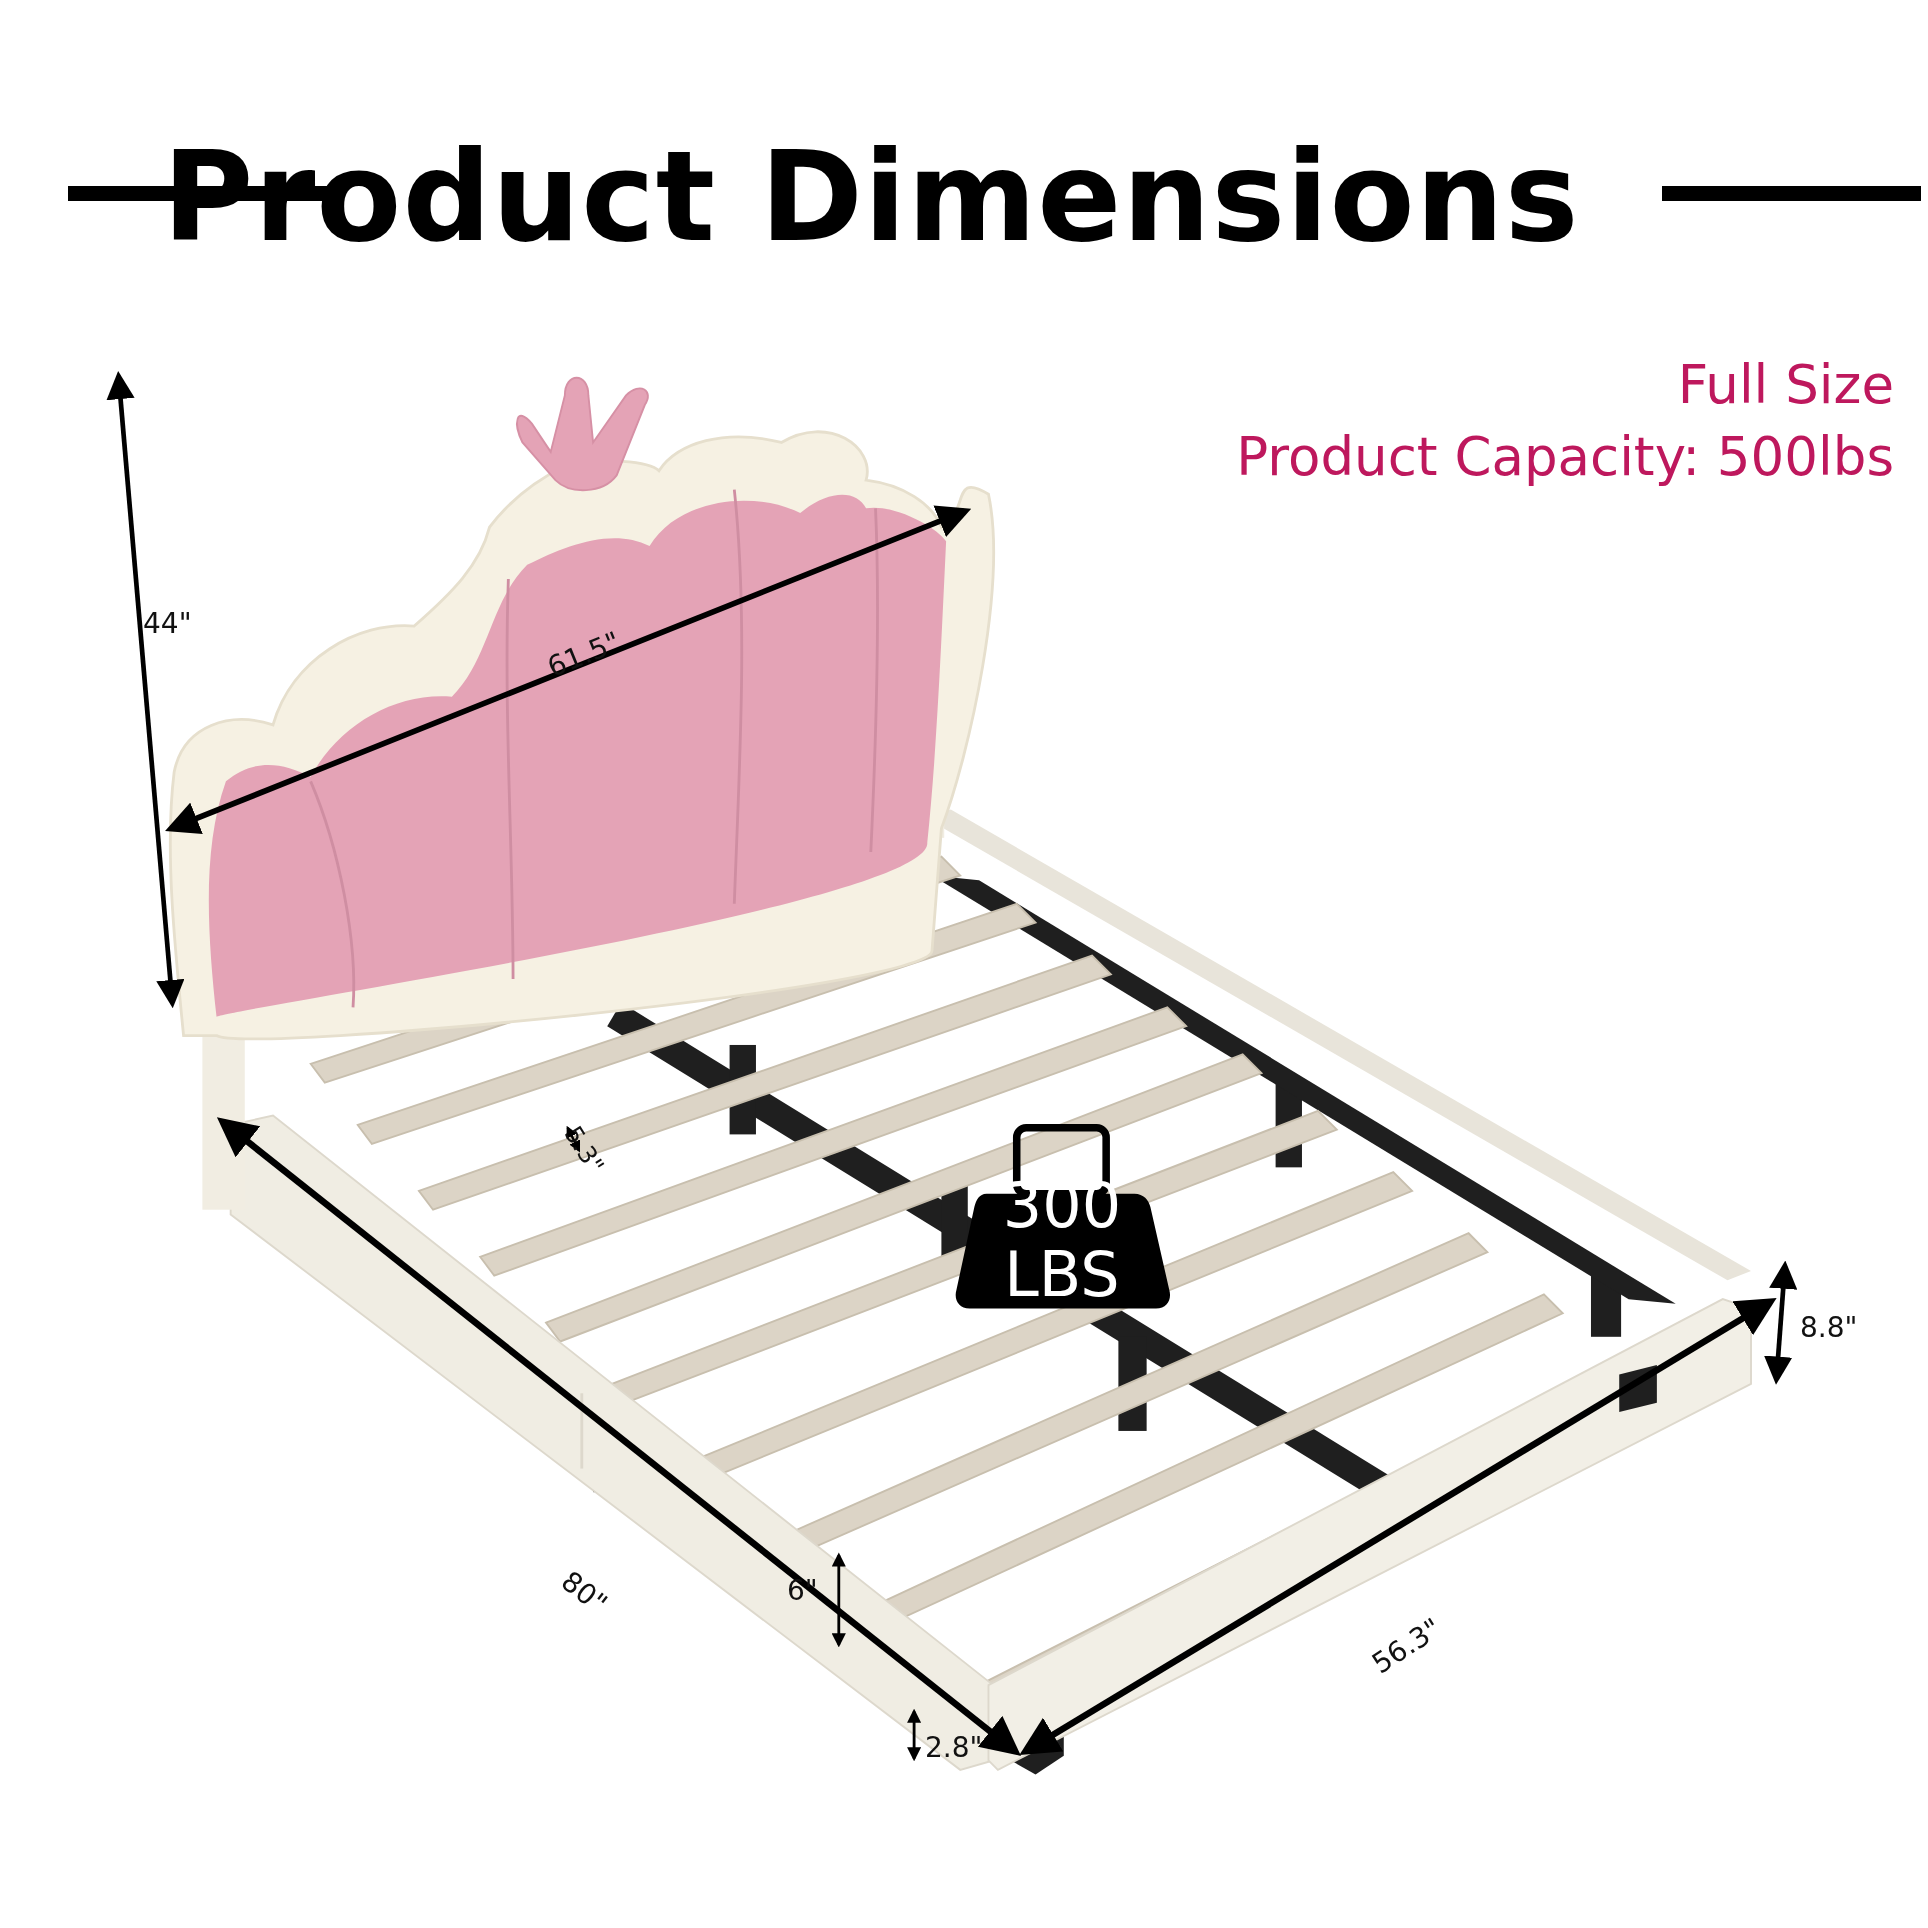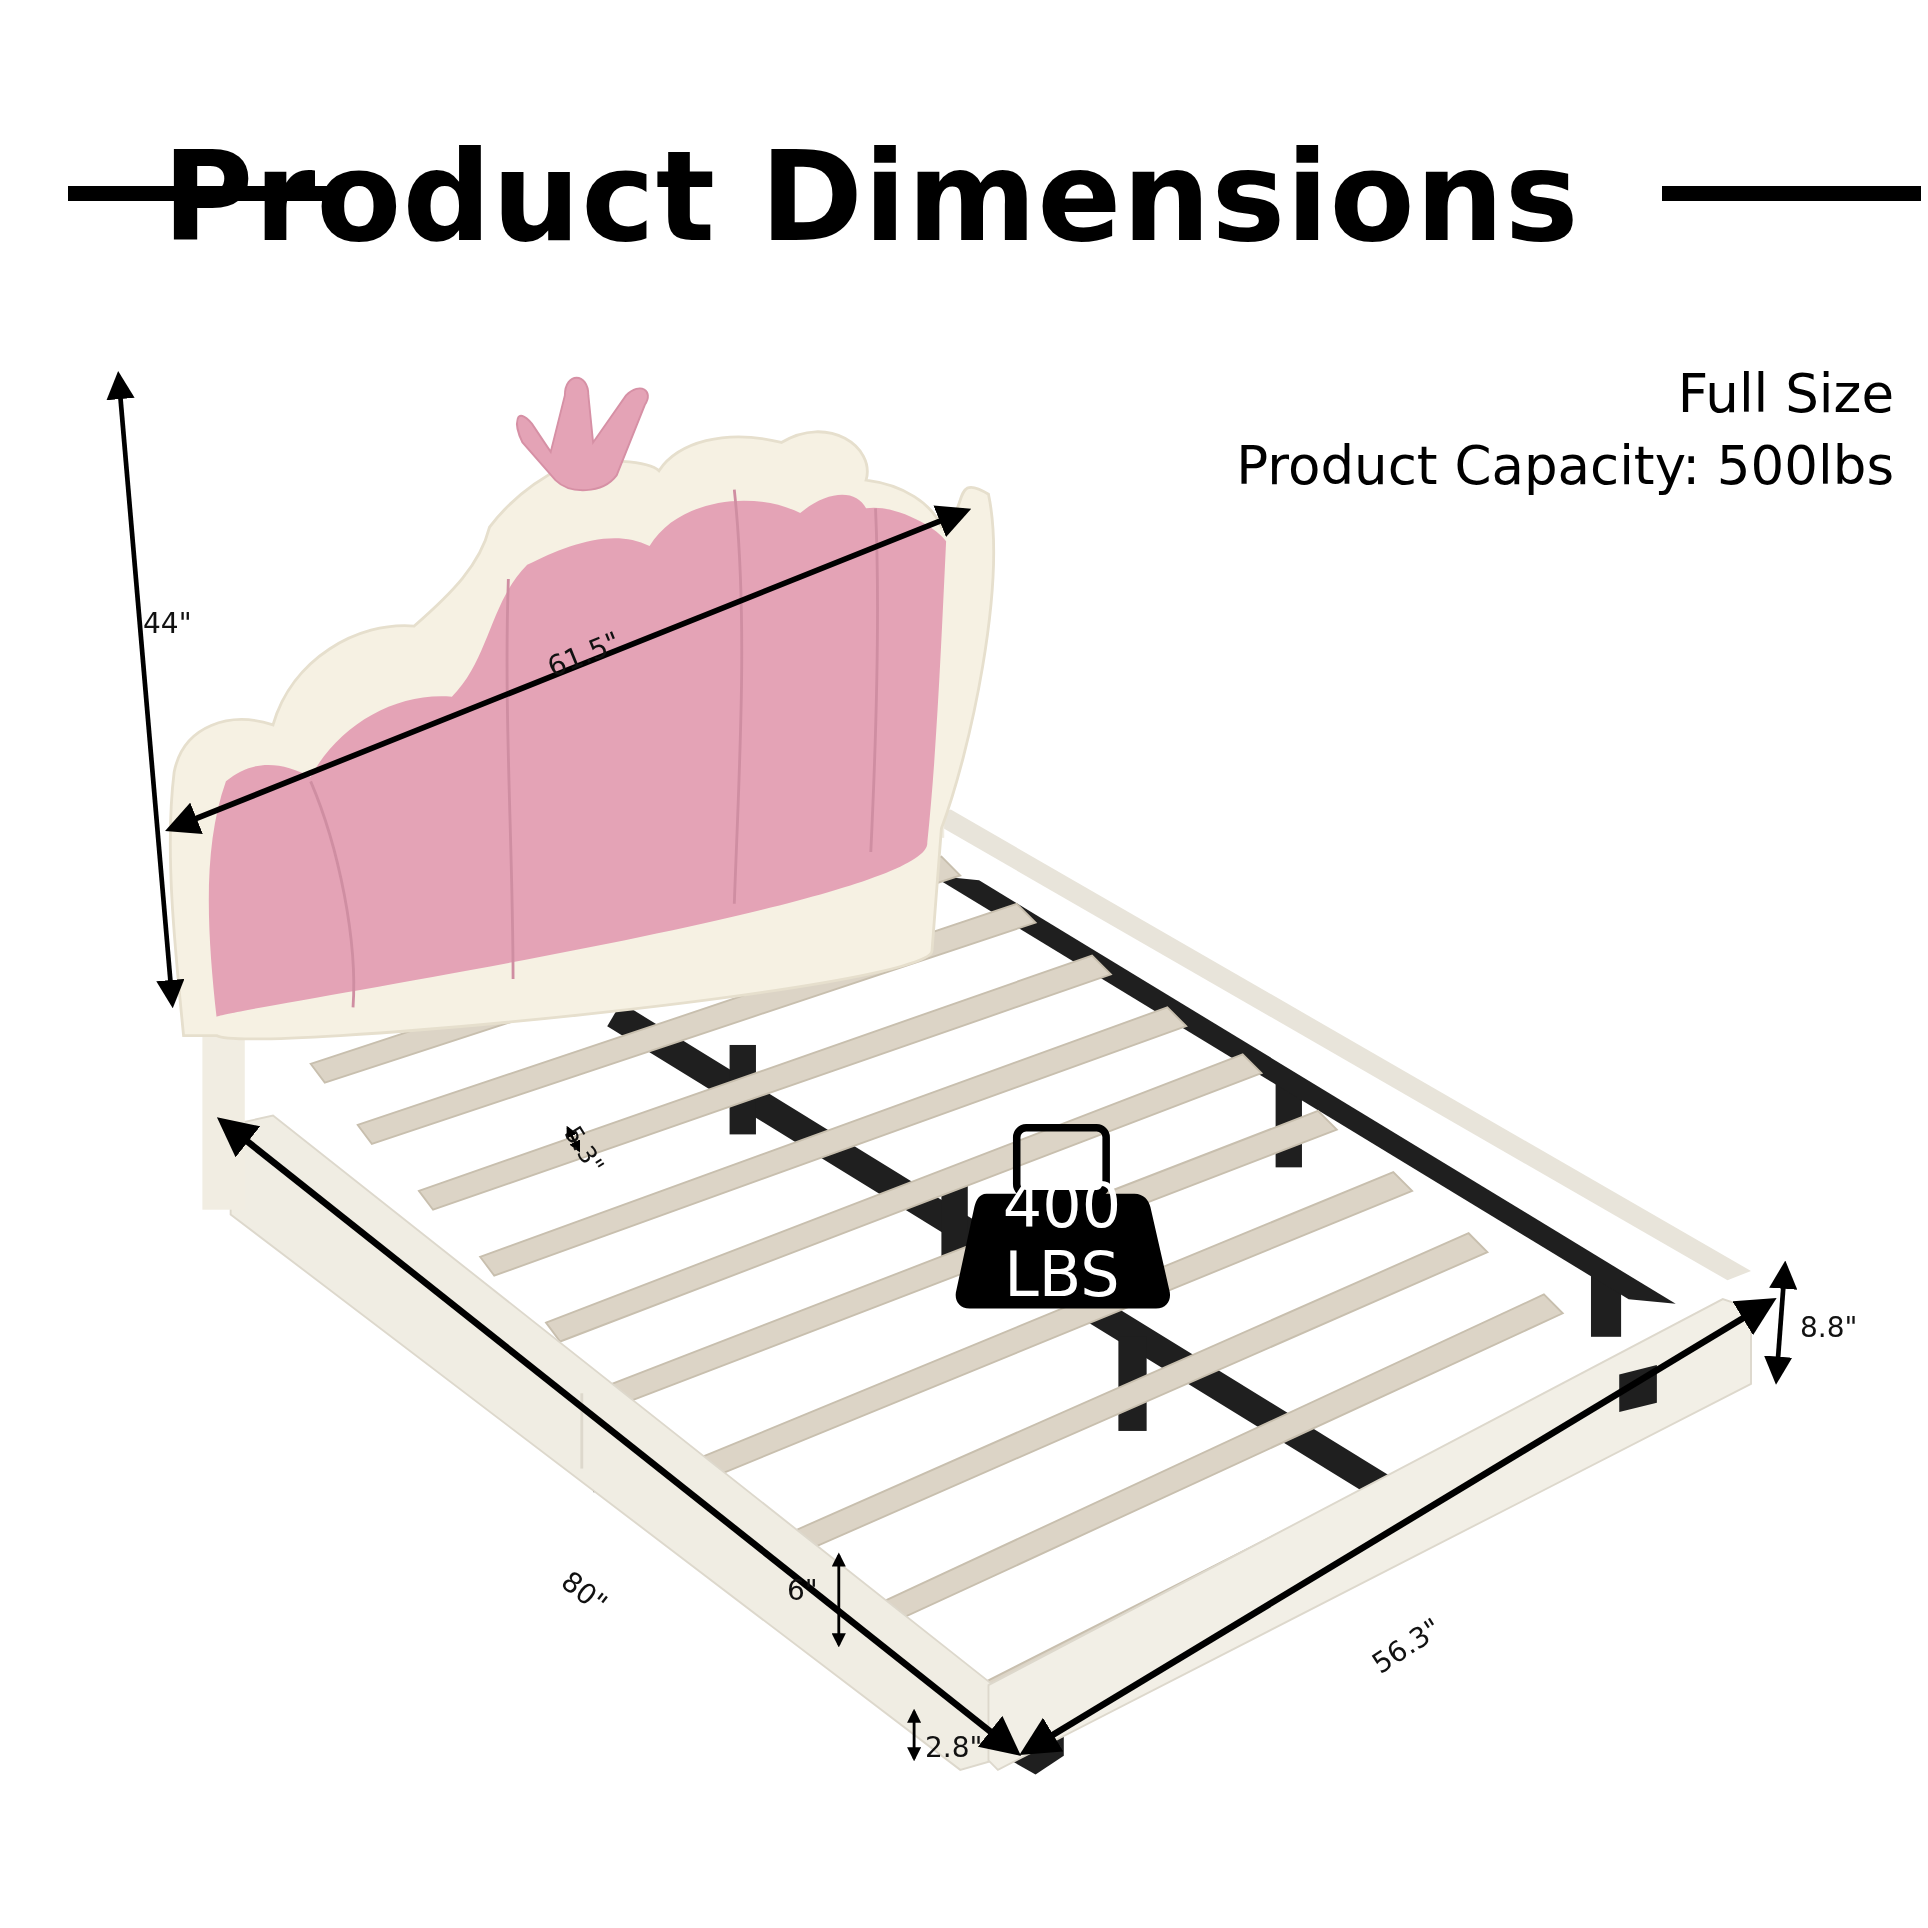--- a/index.html
+++ b/index.html
@@ -2,21 +2,21 @@
 <html style="font-size:15px"><head>
 <meta charset="utf-8">
 <style>
   html, body { margin: 0; padding: 0; background: #ffffff; }
   body { width: 1928px; height: 1928px; position: relative; overflow: hidden; font-family: "DejaVu Sans", sans-serif; }
   .title-row { position: absolute; top: 122px; left: 0; width: 1928px; height: 151px; }
   .title-line { position: absolute; top: 64px; height: 15px; background: #000; }
   .title-line.left { left: 68px; width: 259px; }
   .title-line.right { left: 1662px; width: 259px; }
   .title-text { position: absolute; left: 0; width: 1742px; top: 0; text-align: center; font-weight: bold; font-size: 124px; line-height: 151px; color: #000; letter-spacing: 0.9px; }
-  .spec-block { position: absolute; right: 34px; top: 358px; text-align: right; color: #000000; font-size: 53px; line-height: 72px; }
+  .spec-block { position: absolute; right: 34px; top: 349px; text-align: right; color: #be185d; font-size: 53px; line-height: 72px; }
   .stage { position: absolute; left: 0; top: 0; width: 1928px; height: 1928px; }
   .dim-label { position: absolute; font-size: 28px; color: #111; white-space: nowrap; transform-origin: left center; }
   .badge-text { position: absolute; color: #fff; text-align: center; font-size: 62px; line-height: 68px; width: 160px; }
 </style>
 </head>
 <body>
 
 <div class="stage">
   <svg width="1928" height="1928" viewBox="0 0 2048 2048" xmlns="http://www.w3.org/2000/svg">
     <defs>
@@ -101,21 +101,21 @@
   <div class="title-line left"></div>
   <div class="title-text">Product Dimensions</div>
   <div class="title-line right"></div>
 </div>
 
 <div class="spec-block">
   <div>Full Size</div>
   <div>Product Capacity: 500lbs</div>
 </div>
 
-<div class="badge-text" style="left:982px; top:1172px;">400</div>
+<div class="badge-text" style="left:982px; top:1172px;">300</div>
 <div class="badge-text" style="left:982px; top:1241px;">LBS</div>
 
 <div class="dim-label" style="left:143px; top:607px;">44"</div>
 <div class="dim-label" style="left:549px; top:652px; transform: rotate(-22deg);">61.5"</div>
 <div class="dim-label" style="left:571px; top:1114px; transform: rotate(58deg); font-size:24.5px;">5.3"</div>
 <div class="dim-label" style="left:1800px; top:1311px;">8.8"</div>
 <div class="dim-label" style="left:565px; top:1561px; transform: rotate(38deg);">80"</div>
 <div class="dim-label" style="left:1375px; top:1650px; transform: rotate(-33deg);">56.3"</div>
 <div class="dim-label" style="left:787px; top:1574px;">6"</div>
 <div class="dim-label" style="left:925px; top:1731px;">2.8"</div>

